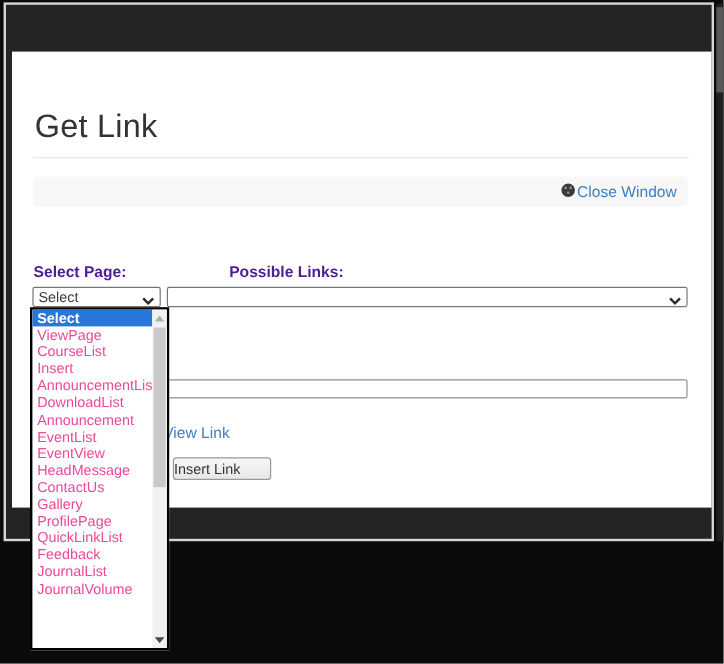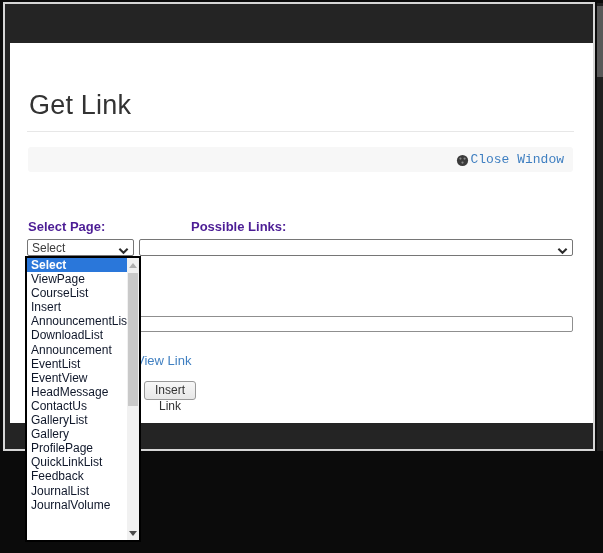--- a/index.html
+++ b/index.html
@@ -31,22 +31,22 @@
   .title-rule{
     position:absolute;left:17px;top:88px;width:547px;height:0;
     border-top:1px solid #e7e7e7;
   }
   .close-bar{
     position:absolute;left:18px;top:104px;width:545px;height:25px;background:#f7f7f7;
     border-radius:3px;display:flex;align-items:center;justify-content:flex-end;
     padding-right:9px;box-sizing:border-box;
   }
   .close-link{
-    display:flex;align-items:flex-end;gap:1px;text-decoration:none;
-    color:var(--link-blue,#3f7fc1);font-size:13px;cursor:pointer;font-family:Liberation Mono, monospace;
+    display:flex;align-items:flex-start;gap:1px;text-decoration:none;
+    color:var(--link-blue,#3f7fc1);font-size:13px;cursor:pointer;
   }
   .close-icon{width:13px;height:13px;display:inline-block;}
   
   .field-label{
     position:absolute;top:176px;font-size:13px;font-weight:700;color:#4c1d95;
   }
   .label-select-page{left:18px;}
   .label-possible-links{left:133px;margin-left:48px;}
   .select-box{
     position:absolute;top:196px;height:17px;box-sizing:border-box;
@@ -61,34 +61,34 @@
   .link-input{
     position:absolute;left:17px;top:273px;width:546px;height:16px;box-sizing:border-box;
     border:1px solid #8f8f8f;border-radius:2px;background:#fff;font-size:12px;
     padding:0 4px;color:#333;outline:none;
   }
   .view-link{
     position:absolute;left:126px;top:310px;font-size:13px;
     color:var(--link-blue,#3f7fc1);text-decoration:none;cursor:pointer;
   }
   .insert-button{
-    position:absolute;left:134px;top:338px;width:52px;height:19px;box-sizing:border-box;
+    position:absolute;left:134px;top:338px;width:82px;height:19px;box-sizing:border-box;
     border:1px solid #999;border-radius:3px;
     background:linear-gradient(#f7f7f7,#e7e7e7);
     font-family:inherit;font-size:12px;color:#333;line-height:16px;
-    text-align:center;padding:0;cursor:pointer;
+    text-align:left;padding:0;cursor:pointer;
   }
   
   .dropdown{
     position:absolute;left:25px;top:256px;width:116px;height:286px;z-index:5;
     box-sizing:border-box;border:2px solid #000;background:#fff;
   }
   .dd-items{position:absolute;left:0;top:0;right:12px;bottom:0;overflow:hidden;}
   .dd-item{
-    height:14.1px;line-height:14.1px;font-size:12px;color:#0f172a;
+    height:14.1px;line-height:14.1px;font-size:12px;color:#ec4899;
     padding-left:4px;white-space:nowrap;overflow:hidden;cursor:default;
   }
   .dd-item.selected{
     background:var(--selection-highlight,#2a77da);color:#fff;font-weight:700;
   }
   .dd-scrollbar{
     position:absolute;right:0;top:0;width:12px;bottom:0;background:#f1f1f1;
   }
   .sb-btn{position:absolute;left:0;width:12px;height:14px;display:flex;
     align-items:center;justify-content:center;}
@@ -161,21 +161,20 @@
       <div class="dd-item">ViewPage</div>
       <div class="dd-item">CourseList</div>
       <div class="dd-item">Insert</div>
       <div class="dd-item">AnnouncementList</div>
       <div class="dd-item">DownloadList</div>
       <div class="dd-item">Announcement</div>
       <div class="dd-item">EventList</div>
       <div class="dd-item">EventView</div>
       <div class="dd-item">HeadMessage</div>
       <div class="dd-item">ContactUs</div>
-      <div class="dd-item">GalleryList</div>
       <div class="dd-item">Gallery</div>
       <div class="dd-item">ProfilePage</div>
       <div class="dd-item">QuickLinkList</div>
       <div class="dd-item">Feedback</div>
       <div class="dd-item">JournalList</div>
       <div class="dd-item">JournalVolume</div>
     </div>
   <div class="dd-scrollbar">
     <div class="sb-btn sb-up">
       <span class="tri-up"></span>

